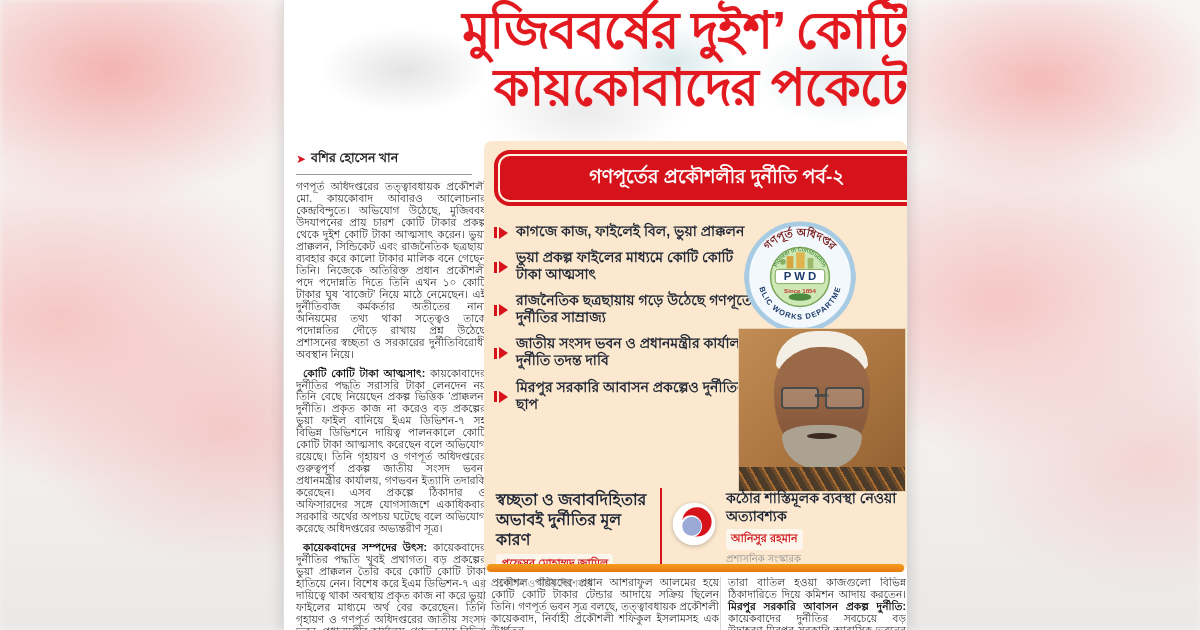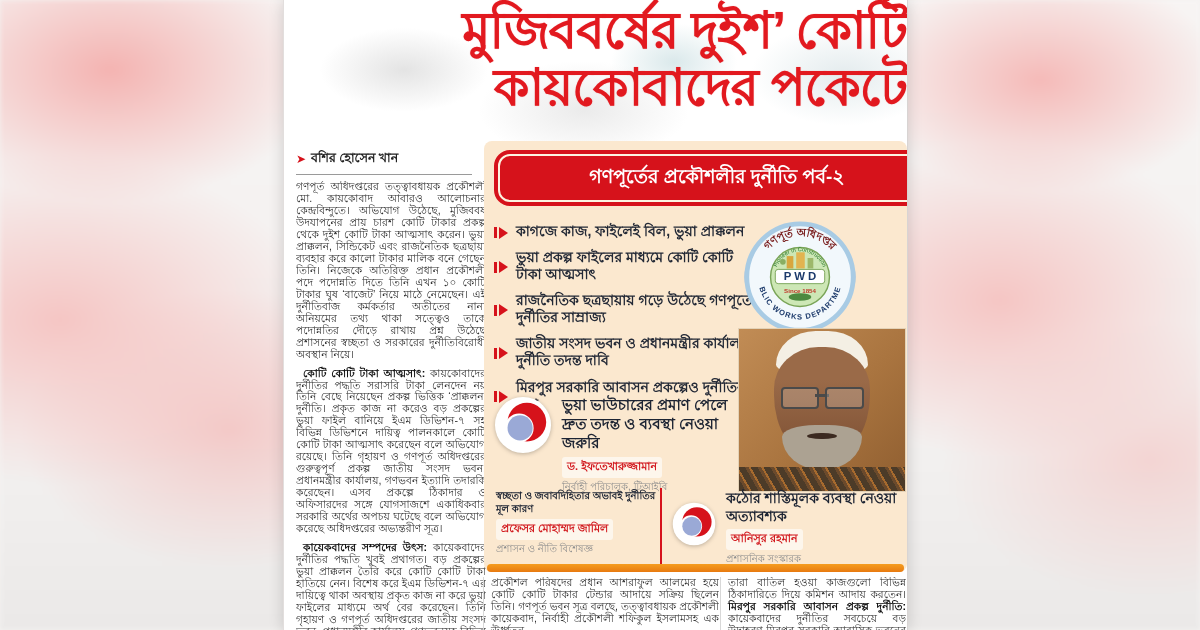--- a/index.html
+++ b/index.html
@@ -223,37 +223,24 @@
       <div class="glasses">
           <i class="l"></i>
           <em></em>
           <i class="r"></i>
         </div>
       <div class="beard"></div>
       <div class="mouth"></div>
       <div class="shirt"></div>
     </div>
 
-    <div class="co1">
-      <svg class="swirl" width="58" height="58" viewBox="0 0 60 60">
-        <circle cx="30" cy="30" r="29" fill="#ffffff"></circle>
-        <circle cx="34" cy="27" r="20" fill="#d6121b"></circle>
-        <circle cx="26" cy="33" r="15" fill="#ffffff"></circle>
-        <circle cx="27" cy="33" r="13" fill="#9aa9d6"></circle>
-      </svg>
-      <div>
-        <div class="qtext">ভুয়া ভাউচারের প্রমাণ পেলে দ্রুত তদন্ত ও ব্যবস্থা নেওয়া জরুরি</div>
-        <div class="qname">ড. ইফতেখারুজ্জামান</div>
-        <div class="qtitle">নির্বাহী পরিচালক, টিআইবি</div>
-      </div>
-    </div>
 
     <div class="corow">
       <div class="co2">
-        <div class="qtext" style="font-size:10px">স্বচ্ছতা ও জবাবদিহিতার অভাবই দুর্নীতির মূল কারণ</div>
+        <div class="qtext" style="font-size:16px">স্বচ্ছতা ও জবাবদিহিতার অভাবই দুর্নীতির মূল কারণ</div>
         <div class="qname">প্রফেসর মোহাম্মদ জামিল</div>
         <div class="qtitle">প্রশাসন ও নীতি বিশেষজ্ঞ</div>
       </div>
       <div class="vdiv"></div>
       <svg class="swirl" width="44" height="44" viewBox="0 0 60 60">
         <circle cx="30" cy="30" r="29" fill="#ffffff"></circle>
         <circle cx="34" cy="27" r="20" fill="#d6121b"></circle>
         <circle cx="26" cy="33" r="15" fill="#ffffff"></circle>
         <circle cx="27" cy="33" r="13" fill="#9aa9d6"></circle>
       </svg>

